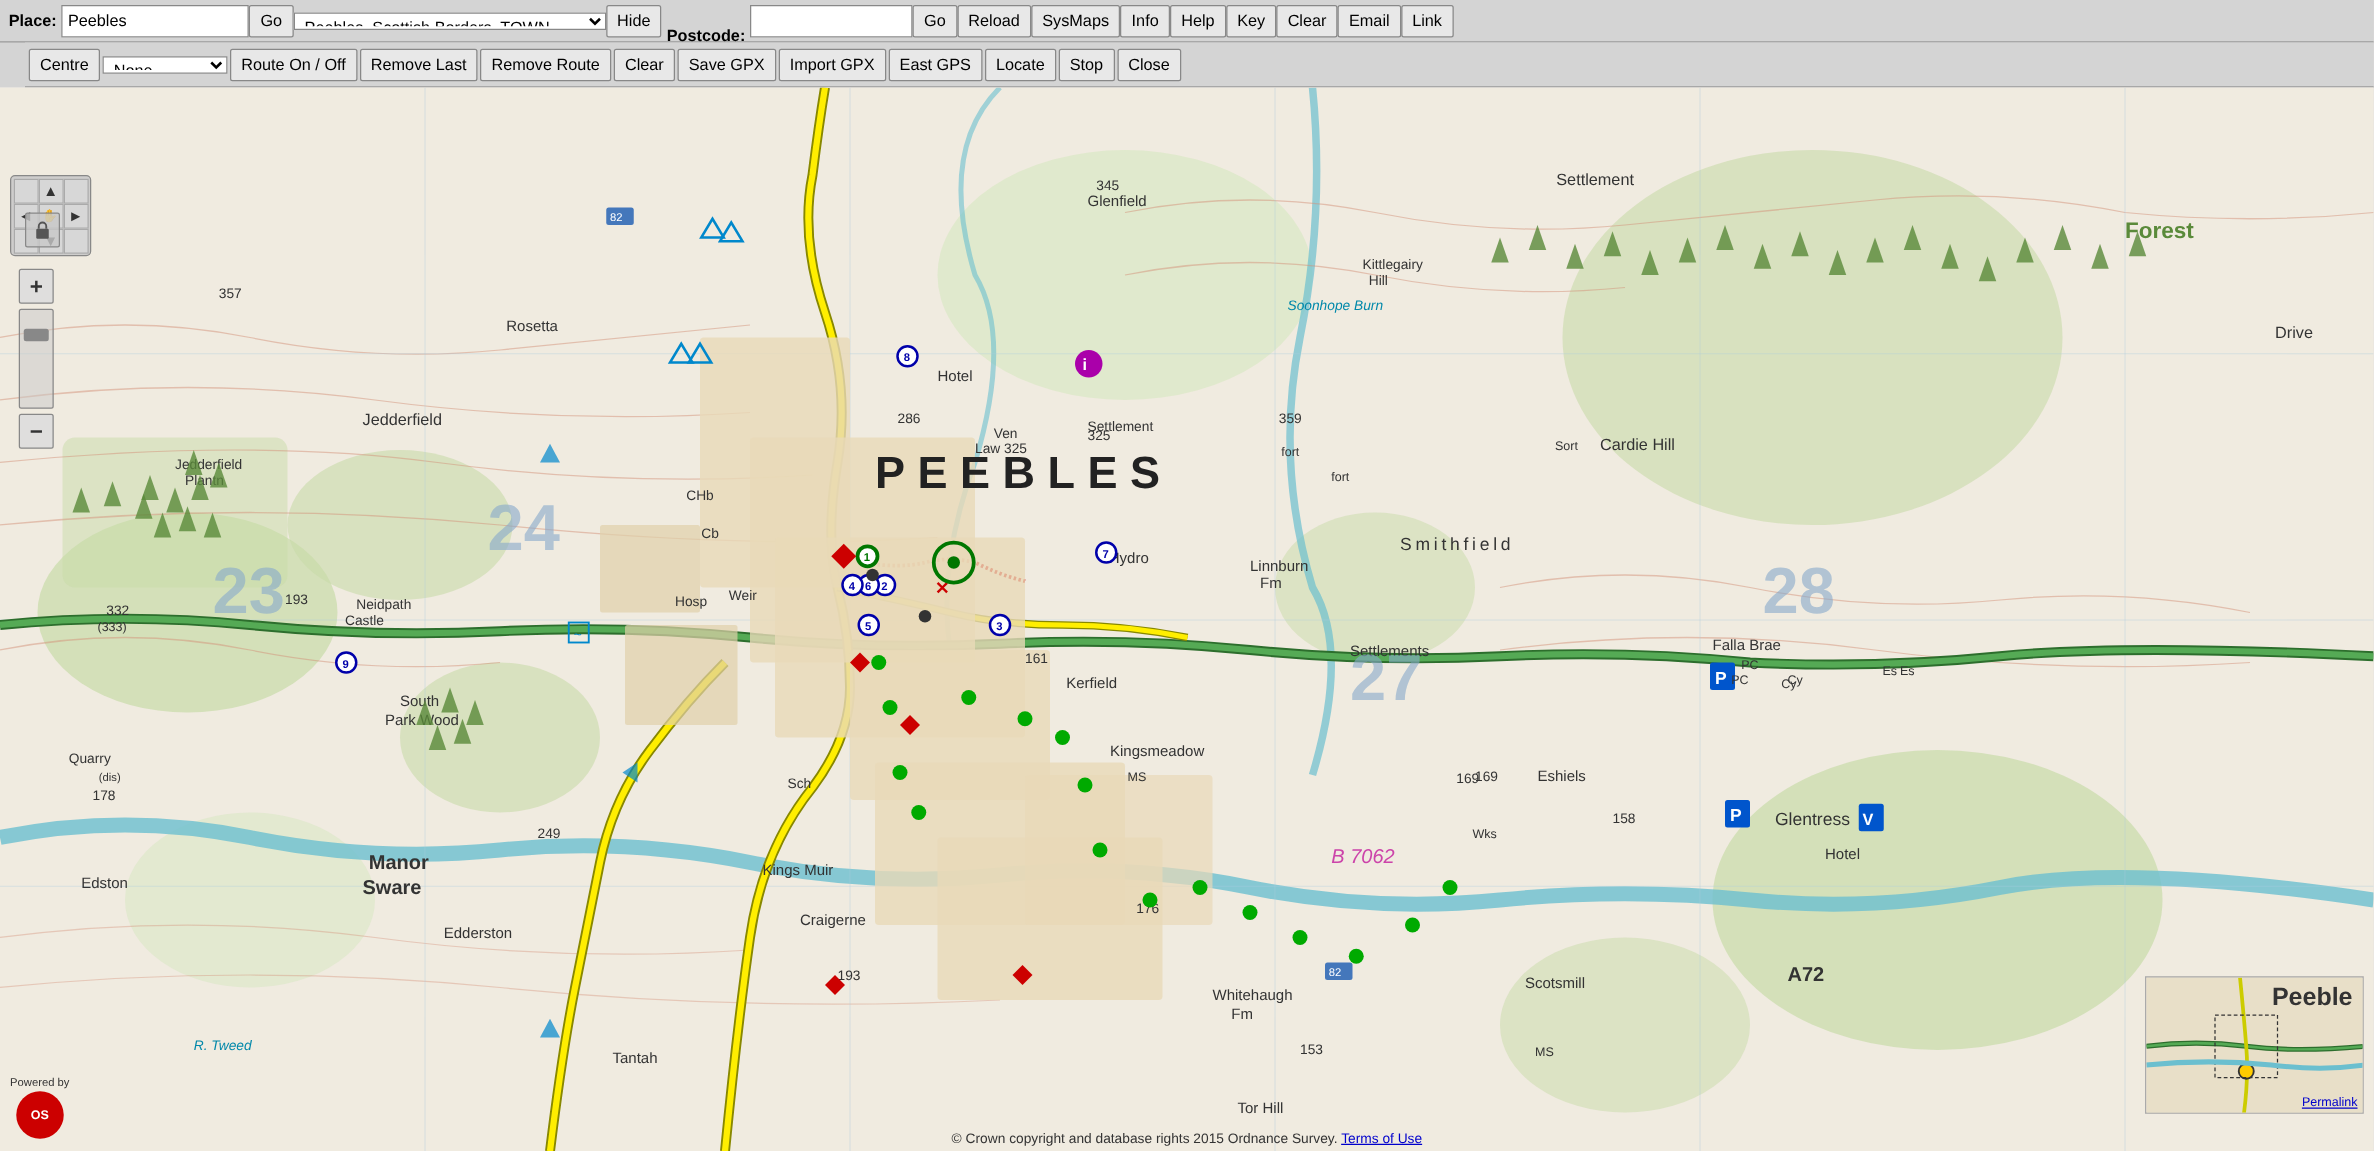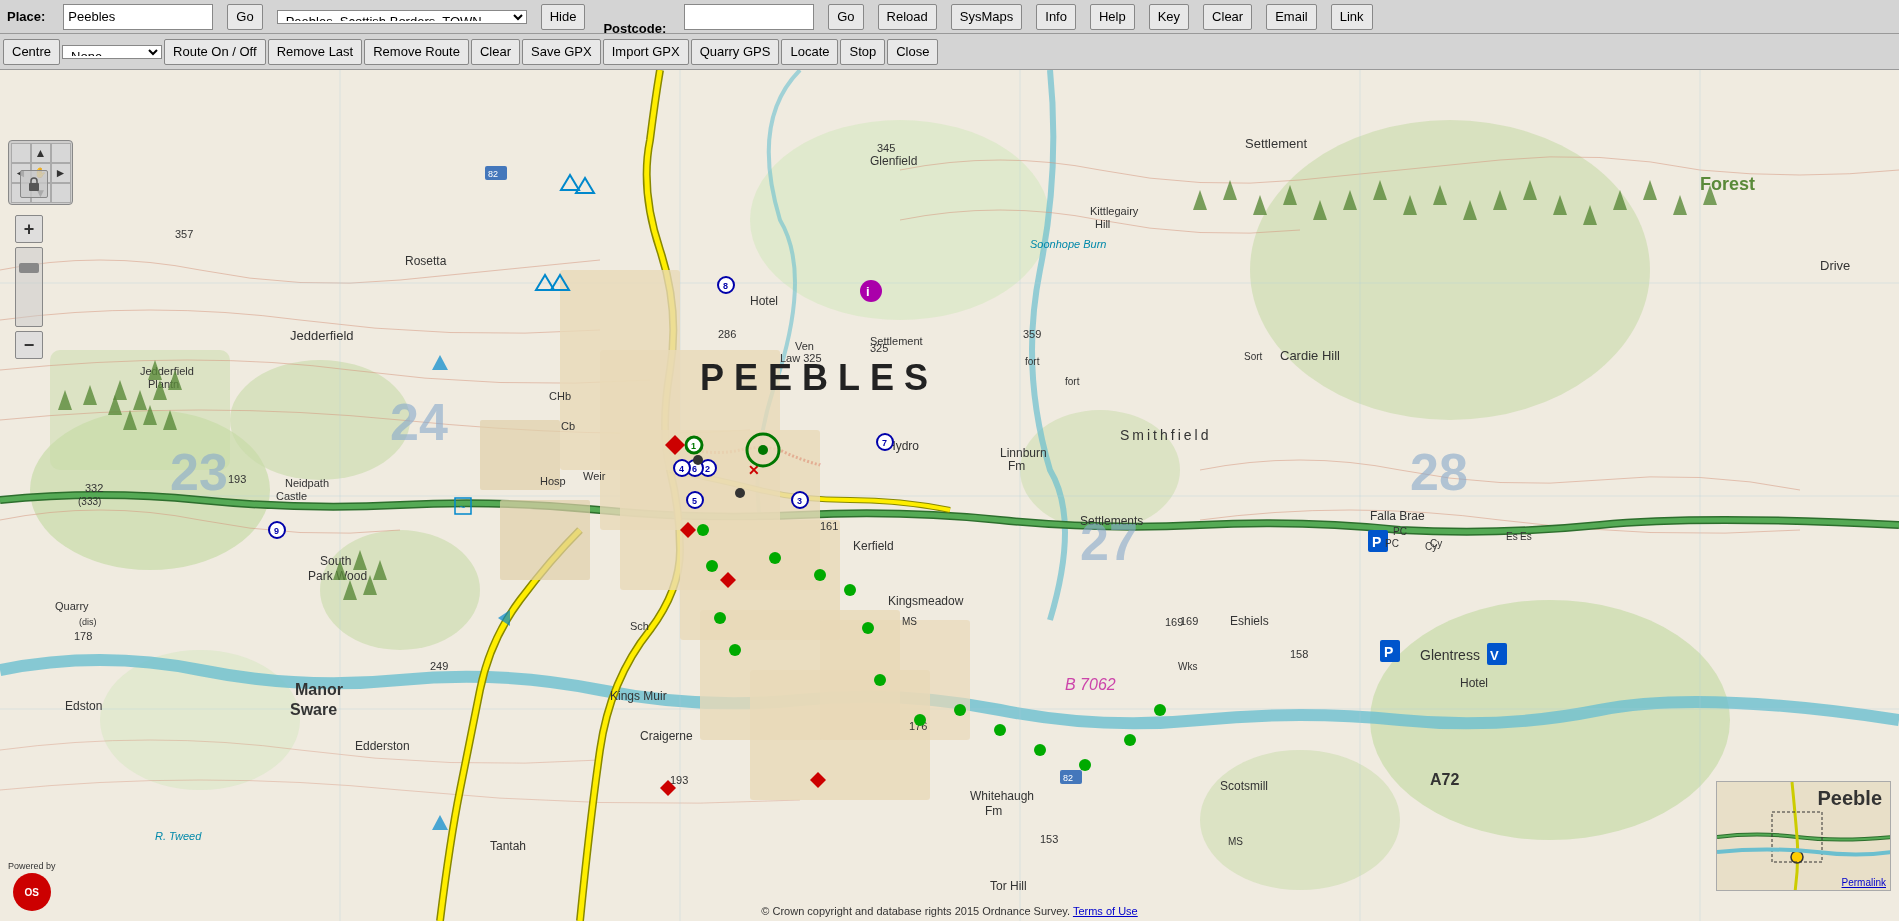--- a/index.html
+++ b/index.html
@@ -5,31 +5,32 @@
     * { margin: 0; padding: 0; box-sizing: border-box; }
     body { font-family: Arial, sans-serif; font-size: 13px; background: #d4d4d4; width: 1899px; height: 921px; overflow: hidden; }
 
     
     .toolbar-row1 {
       display: flex;
       align-items: center;
       height: 34px;
       background: #d4d4d4;
       border-bottom: 1px solid #999;
-      gap: 14px;
+      gap: 0;
       padding: 2px 3px;
     }
     .toolbar-row2 {
       display: flex;
       align-items: center;
       height: 36px;
       background: #d4d4d4;
       border-bottom: 1px solid #999;
       gap: 2px;
       padding: 2px 3px;
+      margin-left: 20px;
     }
 
     .label {
       font-weight: bold;
       padding: 0 4px;
       white-space: nowrap;
     }
 
     .tb-btn {
       height: 26px;
@@ -266,21 +267,21 @@
   <button class="tb-btn">Centre</button>
   <select class="tb-select centre-select">
     <option>None</option>
   </select>
   <button class="tb-btn">Route On / Off</button>
   <button class="tb-btn">Remove Last</button>
   <button class="tb-btn">Remove Route</button>
   <button class="tb-btn">Clear</button>
   <button class="tb-btn">Save GPX</button>
   <button class="tb-btn">Import GPX</button>
-  <button class="tb-btn">Quarry GPS</button>
+  <button class="tb-btn">East GPS</button>
   <button class="tb-btn">Locate</button>
   <button class="tb-btn">Stop</button>
   <button class="tb-btn">Close</button>
 </div>
 
 <div class="map-container">
 
   <svg class="map-svg" viewBox="0 0 1899 851" xmlns="http://www.w3.org/2000/svg">
 
     <rect width="1899" height="851" fill="#f0ebe0"></rect>

